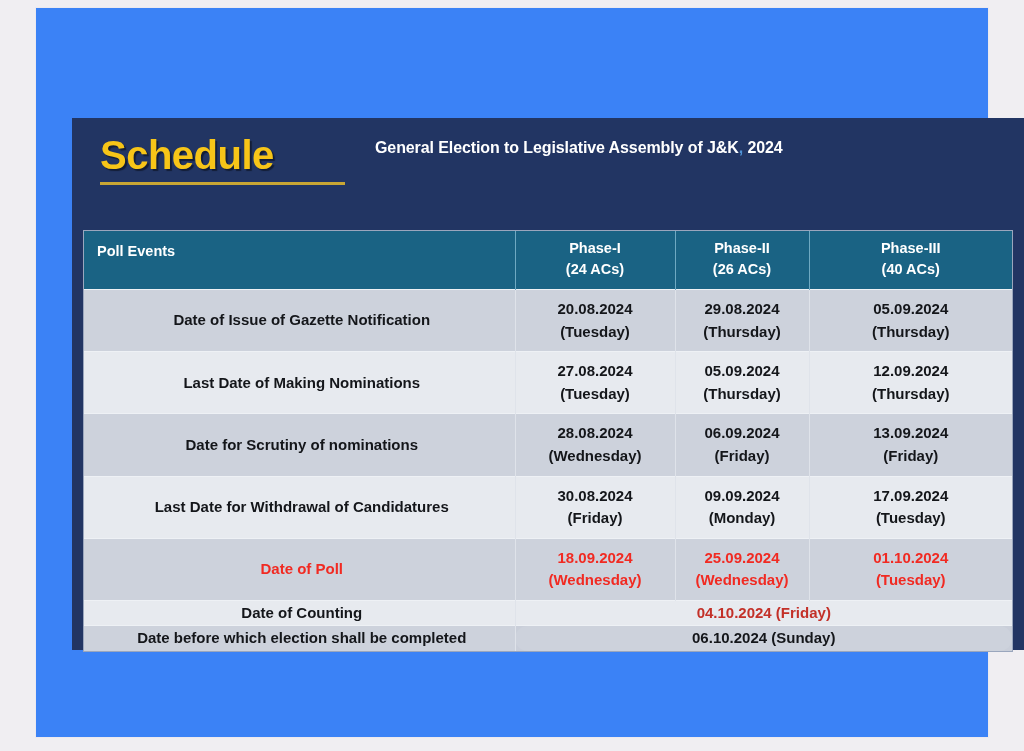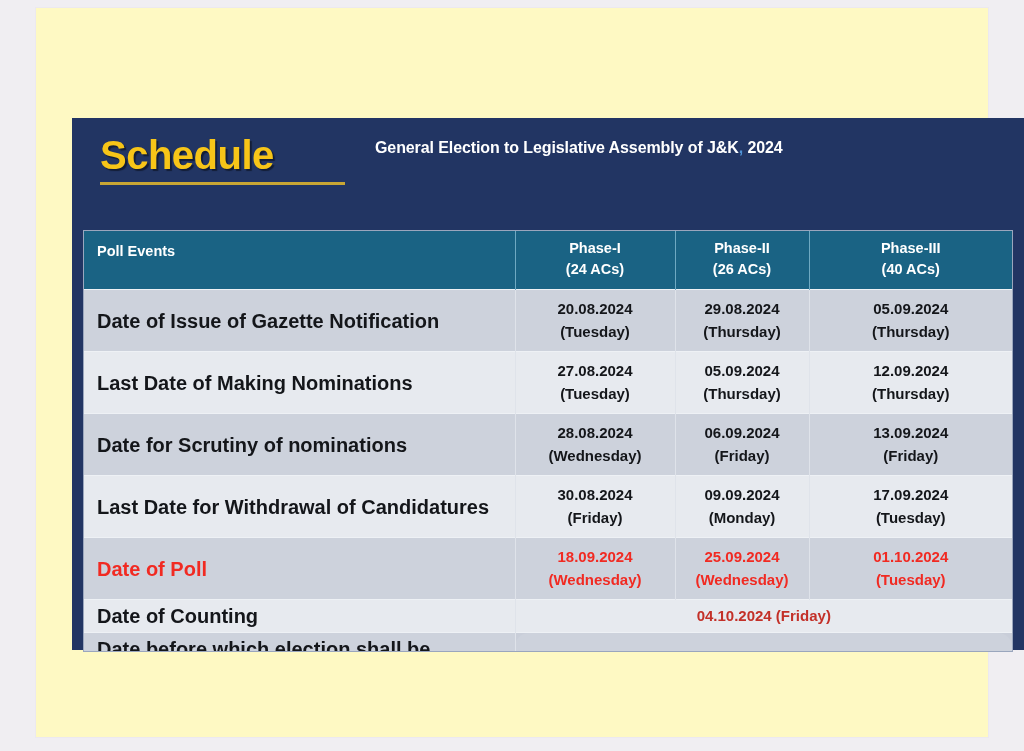--- a/index.html
+++ b/index.html
@@ -14,21 +14,21 @@
     overflow: hidden;
   }
 
   
   #doc-card {
     position: absolute;
     left: 36px;
     top: 8px;
     width: 952px;
     height: 729px;
-    background: #fef9c3;
+    background: #3b82f6;
     box-shadow: 0 0 0 1px #ece9ef;
   }
 
   
   #schedule-panel {
     position: absolute;
     left: 36px;
     top: 110px;
     width: 952px;
     height: 532px;
@@ -130,24 +130,24 @@
     font-weight: bold;
     color: #14161a;
     border-right: 1px solid #dfe3ea;
     border-top: 1px solid #eef1f5;
     line-height: 1.5;
     vertical-align: middle;
     box-sizing: border-box;
   }
   #schedule-table tbody td:last-child { border-right: none; }
   #schedule-table tbody td.cell-event {
-    text-align: left;
+    text-align: center;
     padding-left: 13px;
     padding-right: 8px;
-    font-size: 20px;
+    font-size: 15px;
   }
   #schedule-table tbody td.cell-date {
     text-align: center;
     padding: 8px 2px;
   }
   #schedule-table tbody td .date-main { display: block; }
   #schedule-table tbody td .date-day  { display: block; }
 
   #schedule-table tbody tr.row-shade td { background: #cdd2dc; }
   #schedule-table tbody tr.row-light td { background: #e7eaef; }

